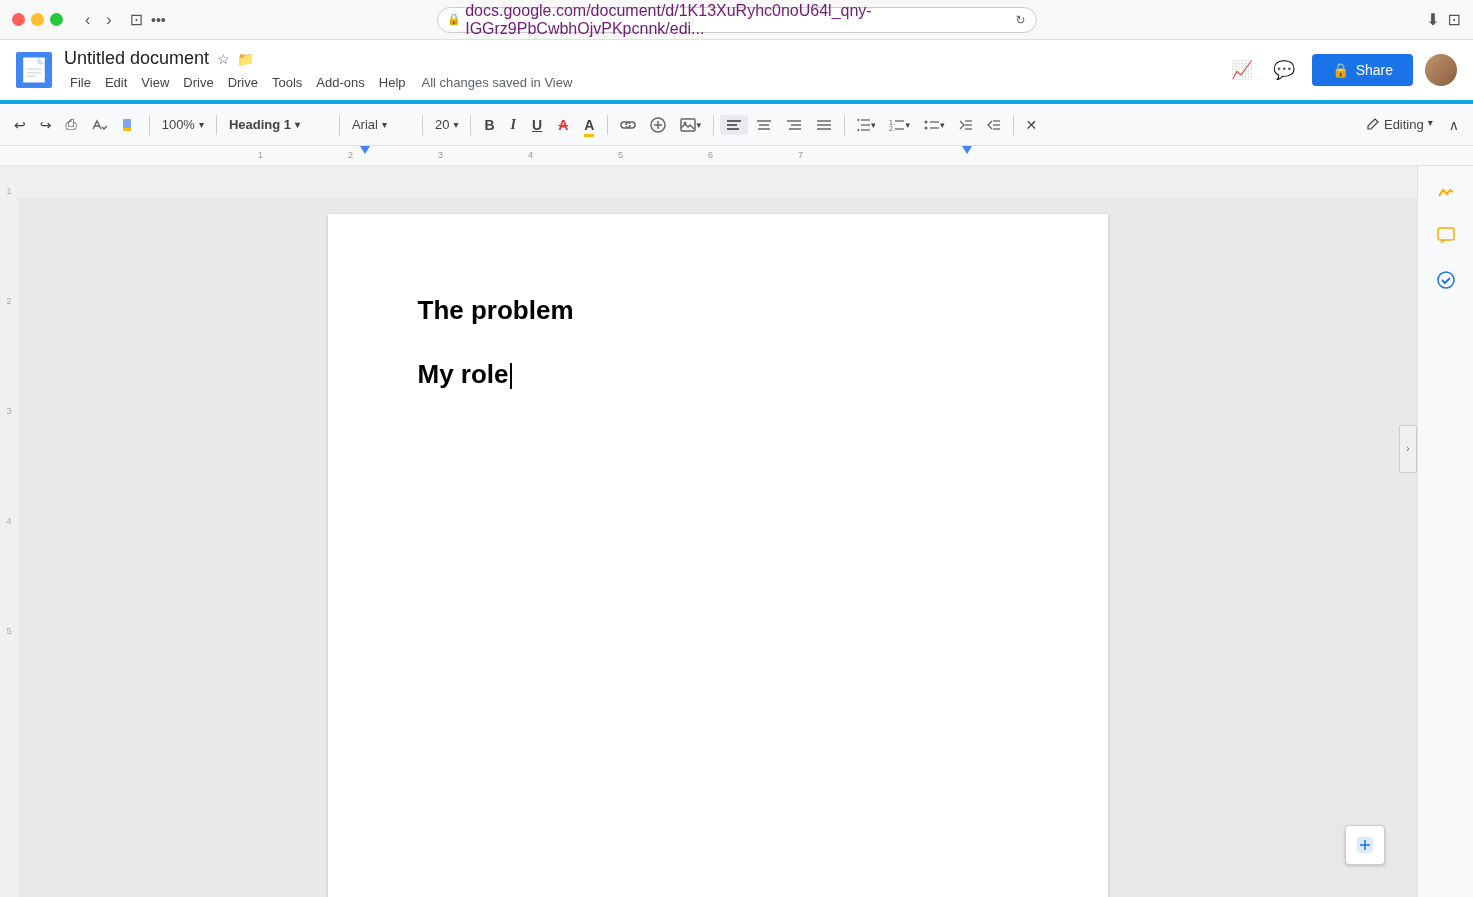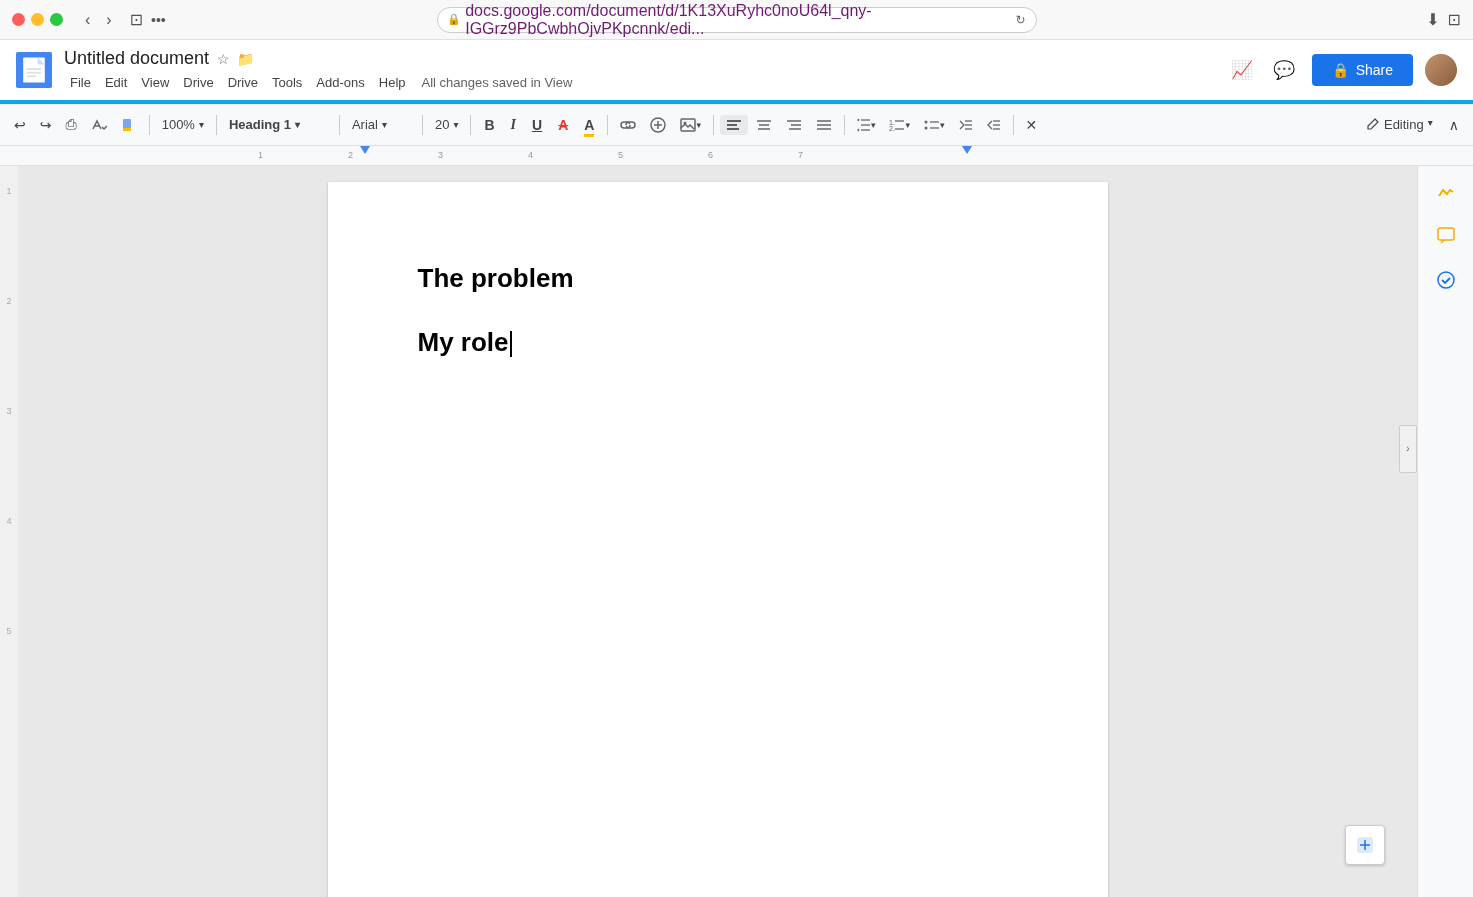--- a/index.html
+++ b/index.html
@@ -157,20 +157,21 @@
       color: #aaa;
       gap: 100px;
     }
     .document-area {
       flex: 1;
       background: #e8e8e8;
       overflow-y: auto;
       display: flex;
       justify-content: center;
       padding: 16px 0;
+      margin-top: 32px;
     }
     .page {
       background: white;
       width: 780px;
       min-height: 1000px;
       box-shadow: 0 1px 3px rgba(0,0,0,0.2);
       padding: 80px 90px;
       position: relative;
     }
     .doc-heading {

